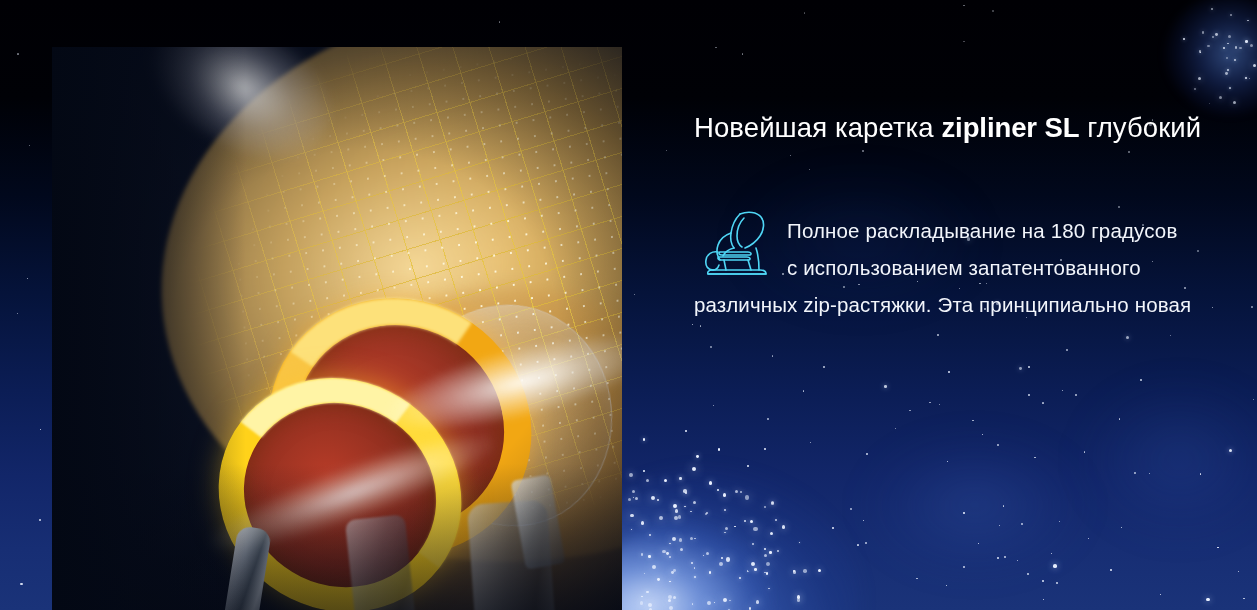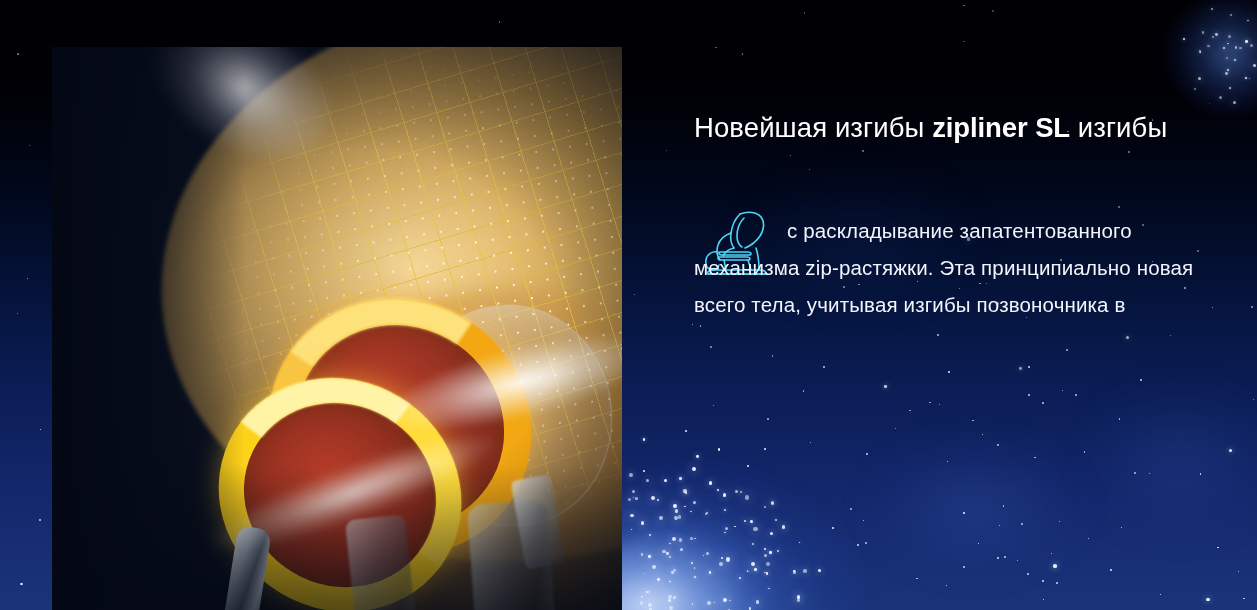--- a/index.html
+++ b/index.html
@@ -644,21 +644,21 @@
     <div class="rail-c"></div>
     <div class="rail-d"></div>
     <div class="ph-spec3"></div>
     <div class="ph-spec1"></div>
     <div class="ph-spec2"></div>
     <div class="ph-vig"></div>
   </div>
 
   <div class="panel">
 
-    <div class="title"><span>Новейшая изгибы </span><b>zipliner SL</b><span> изгибы</span></div>
+    <div class="title"><span>Новейшая каретка </span><b>zipliner SL</b><span> глубокий</span></div>
 
     <span class="chair-icon">
       <svg viewBox="0 0 78 72" width="78" height="72" fill="none" stroke="#4fd6f5" stroke-width="1.6" stroke-linecap="round" stroke-linejoin="round">
 
         <path d="M42 6 C50 3 59 4 63 9 C67 14 66 22 62 28 C58 34 52 38 47 40"></path>
         <path d="M42 6 C37 11 34 18 33 25 C32 31 33 36 36 40"></path>
 
         <path d="M46 10 C41 15 39 22 39 28 C39 33 41 37 44 39"></path>
 
         <path d="M33 25 C27 27 22 31 20 37 C18 43 19 48 22 52"></path>
@@ -673,19 +673,19 @@
         <path d="M14 62 L62 62 C66 62 68 64 68 66 L10 66 C9 64 11 62 14 62 Z"></path>
         <path d="M10 66 L68 66"></path>
 
         <path d="M26 52 L28 62"></path>
         <path d="M50 52 L53 62"></path>
         <path d="M58 40 C60 46 61 54 61 62"></path>
       </svg>
     </span>
 
     <div class="body-text">
-      <span class="ln ind">с раскладывание запатентованного</span>
-      <span class="ln">механизма zip-растяжки. Эта принципиально новая</span>
-      <span class="ln">всего тела, учитывая изгибы позвоночника в</span>
+      <span class="ln ind">Полное раскладывание на 180 градусов</span>
+      <span class="ln ind">с использованием запатентованного</span>
+      <span class="ln">различных zip-растяжки. Эта принципиально новая</span>
     </div>
 
   </div>
 </div>
 
 </body></html>

